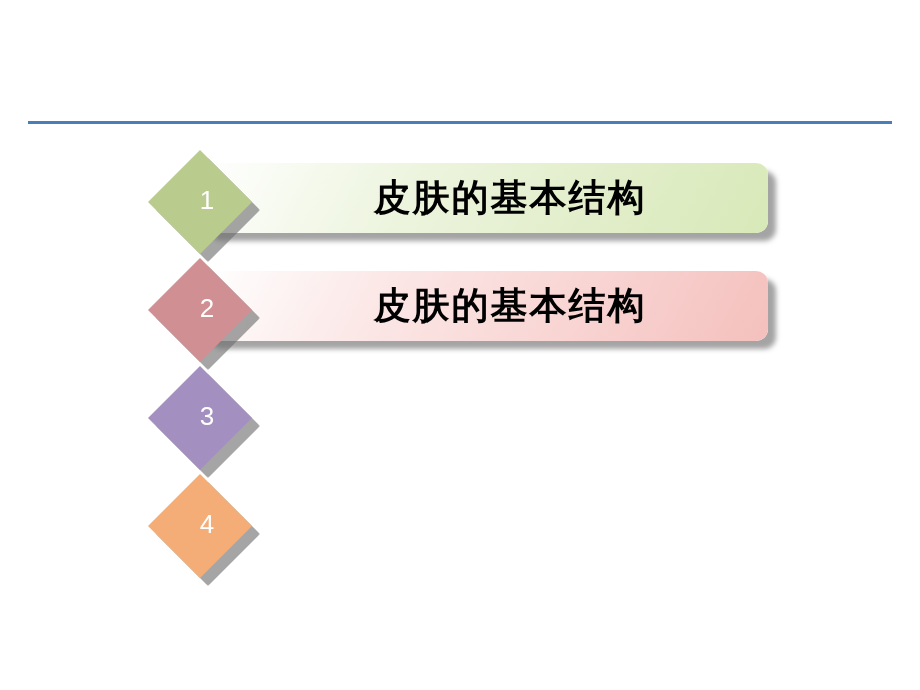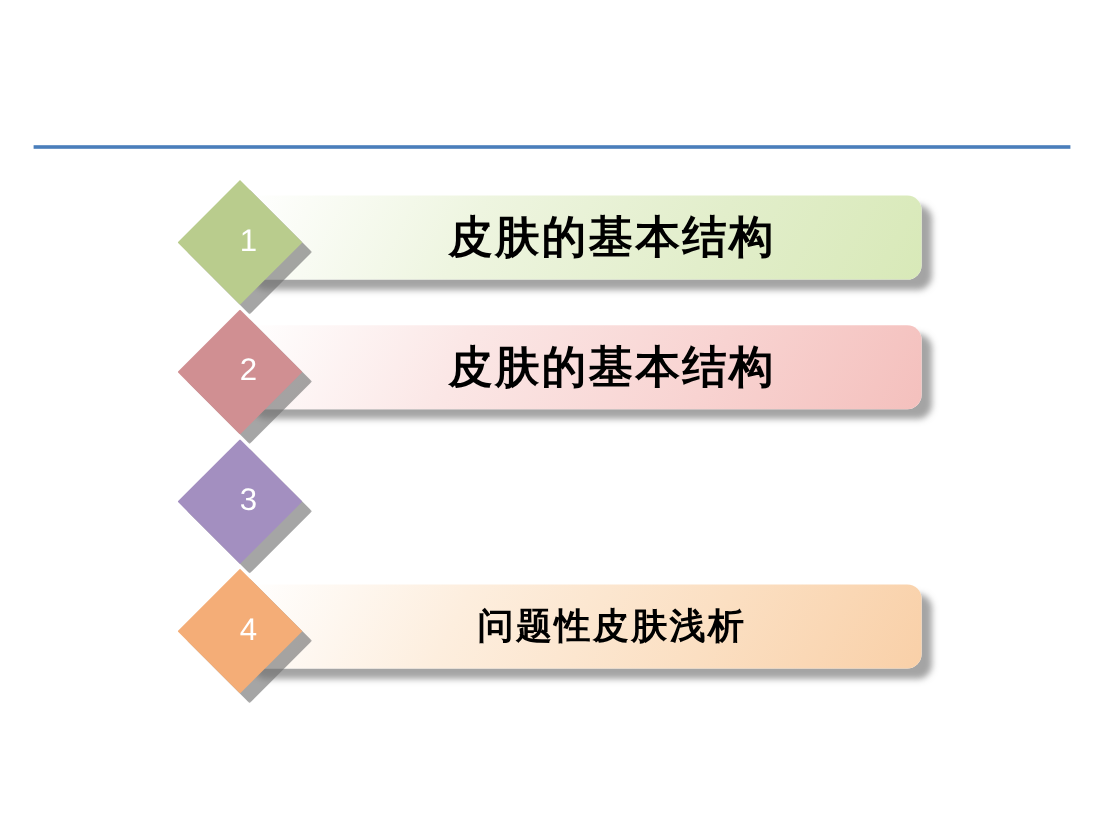--- a/index.html
+++ b/index.html
@@ -166,23 +166,20 @@
     <div class="row row-3 size-lg">
       <div class="diamond-wrap">
         <div class="diamond-shadow"></div>
         <div class="diamond" style="background:#a38fc0">
           <span class="diamond-num">3</span>
         </div>
       </div>
     </div>
 
     <div class="row row-4 size-sm">
-      <div class="banner bg-orange">
-        <div class="banner-label">问题性皮肤浅析</div>
-      </div>
       <div class="diamond-wrap">
         <div class="diamond-shadow"></div>
         <div class="diamond" style="background:#f4ad77">
           <span class="diamond-num">4</span>
         </div>
       </div>
     </div>
 
   </div>
 </div>

